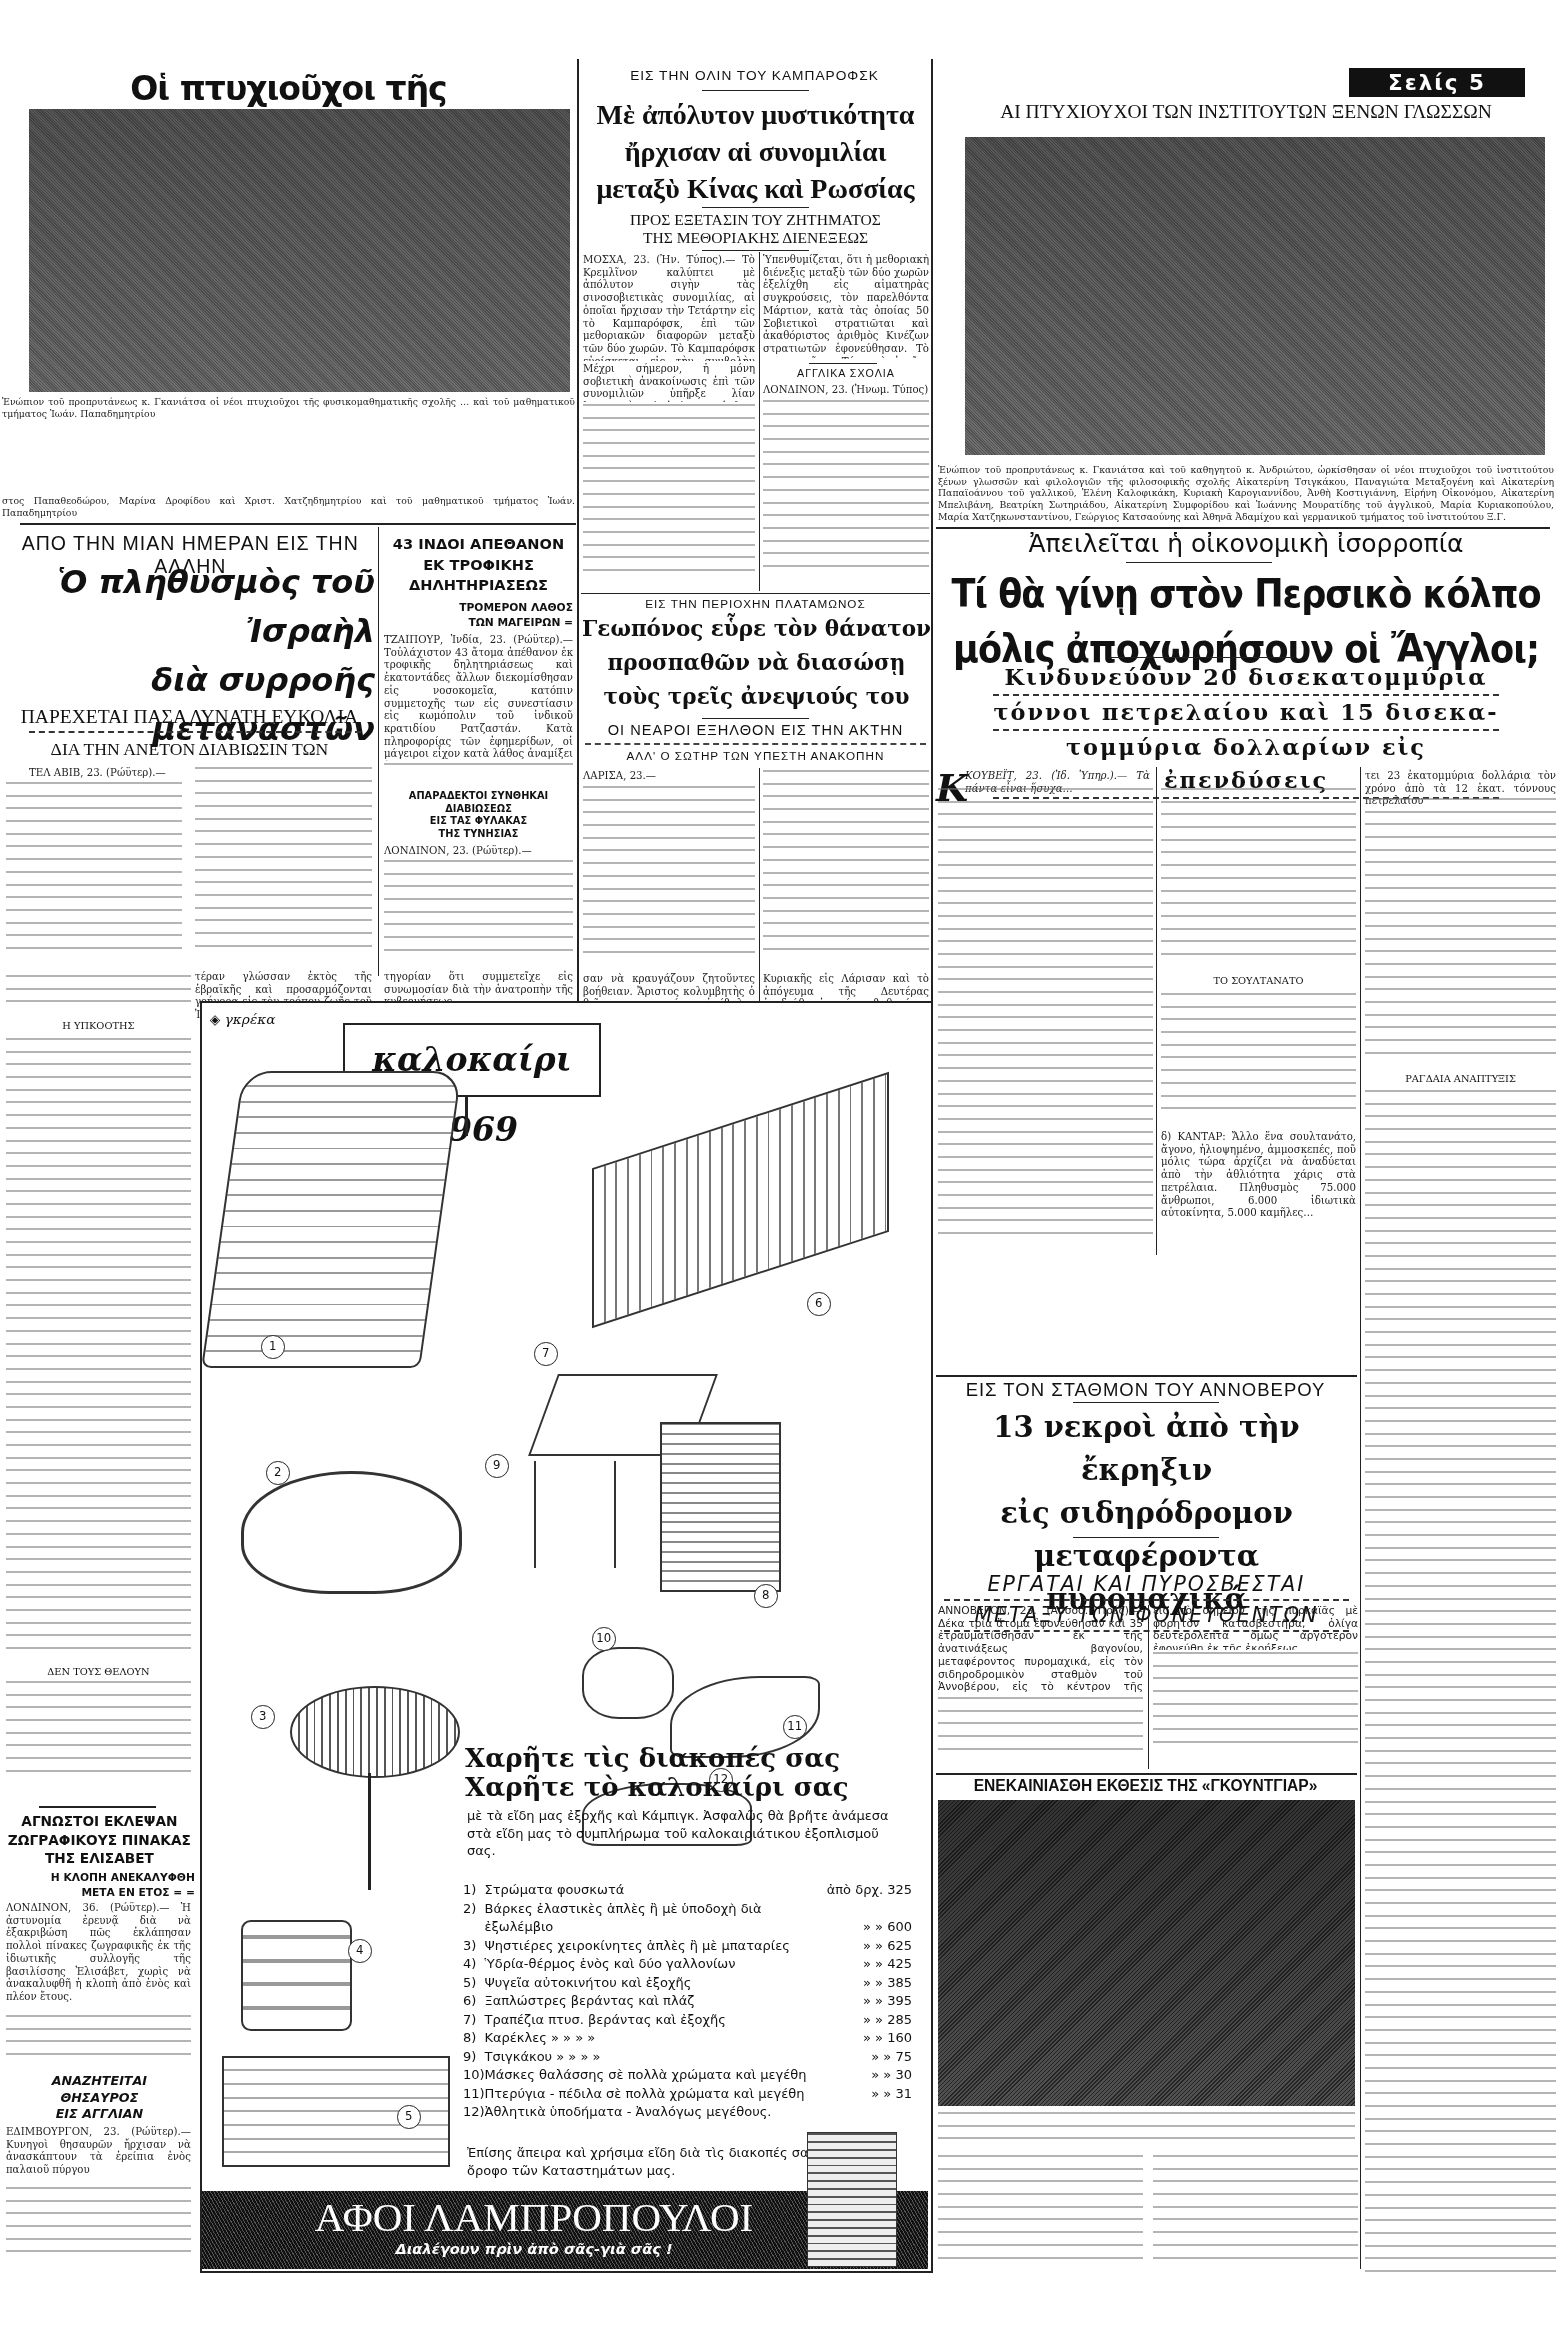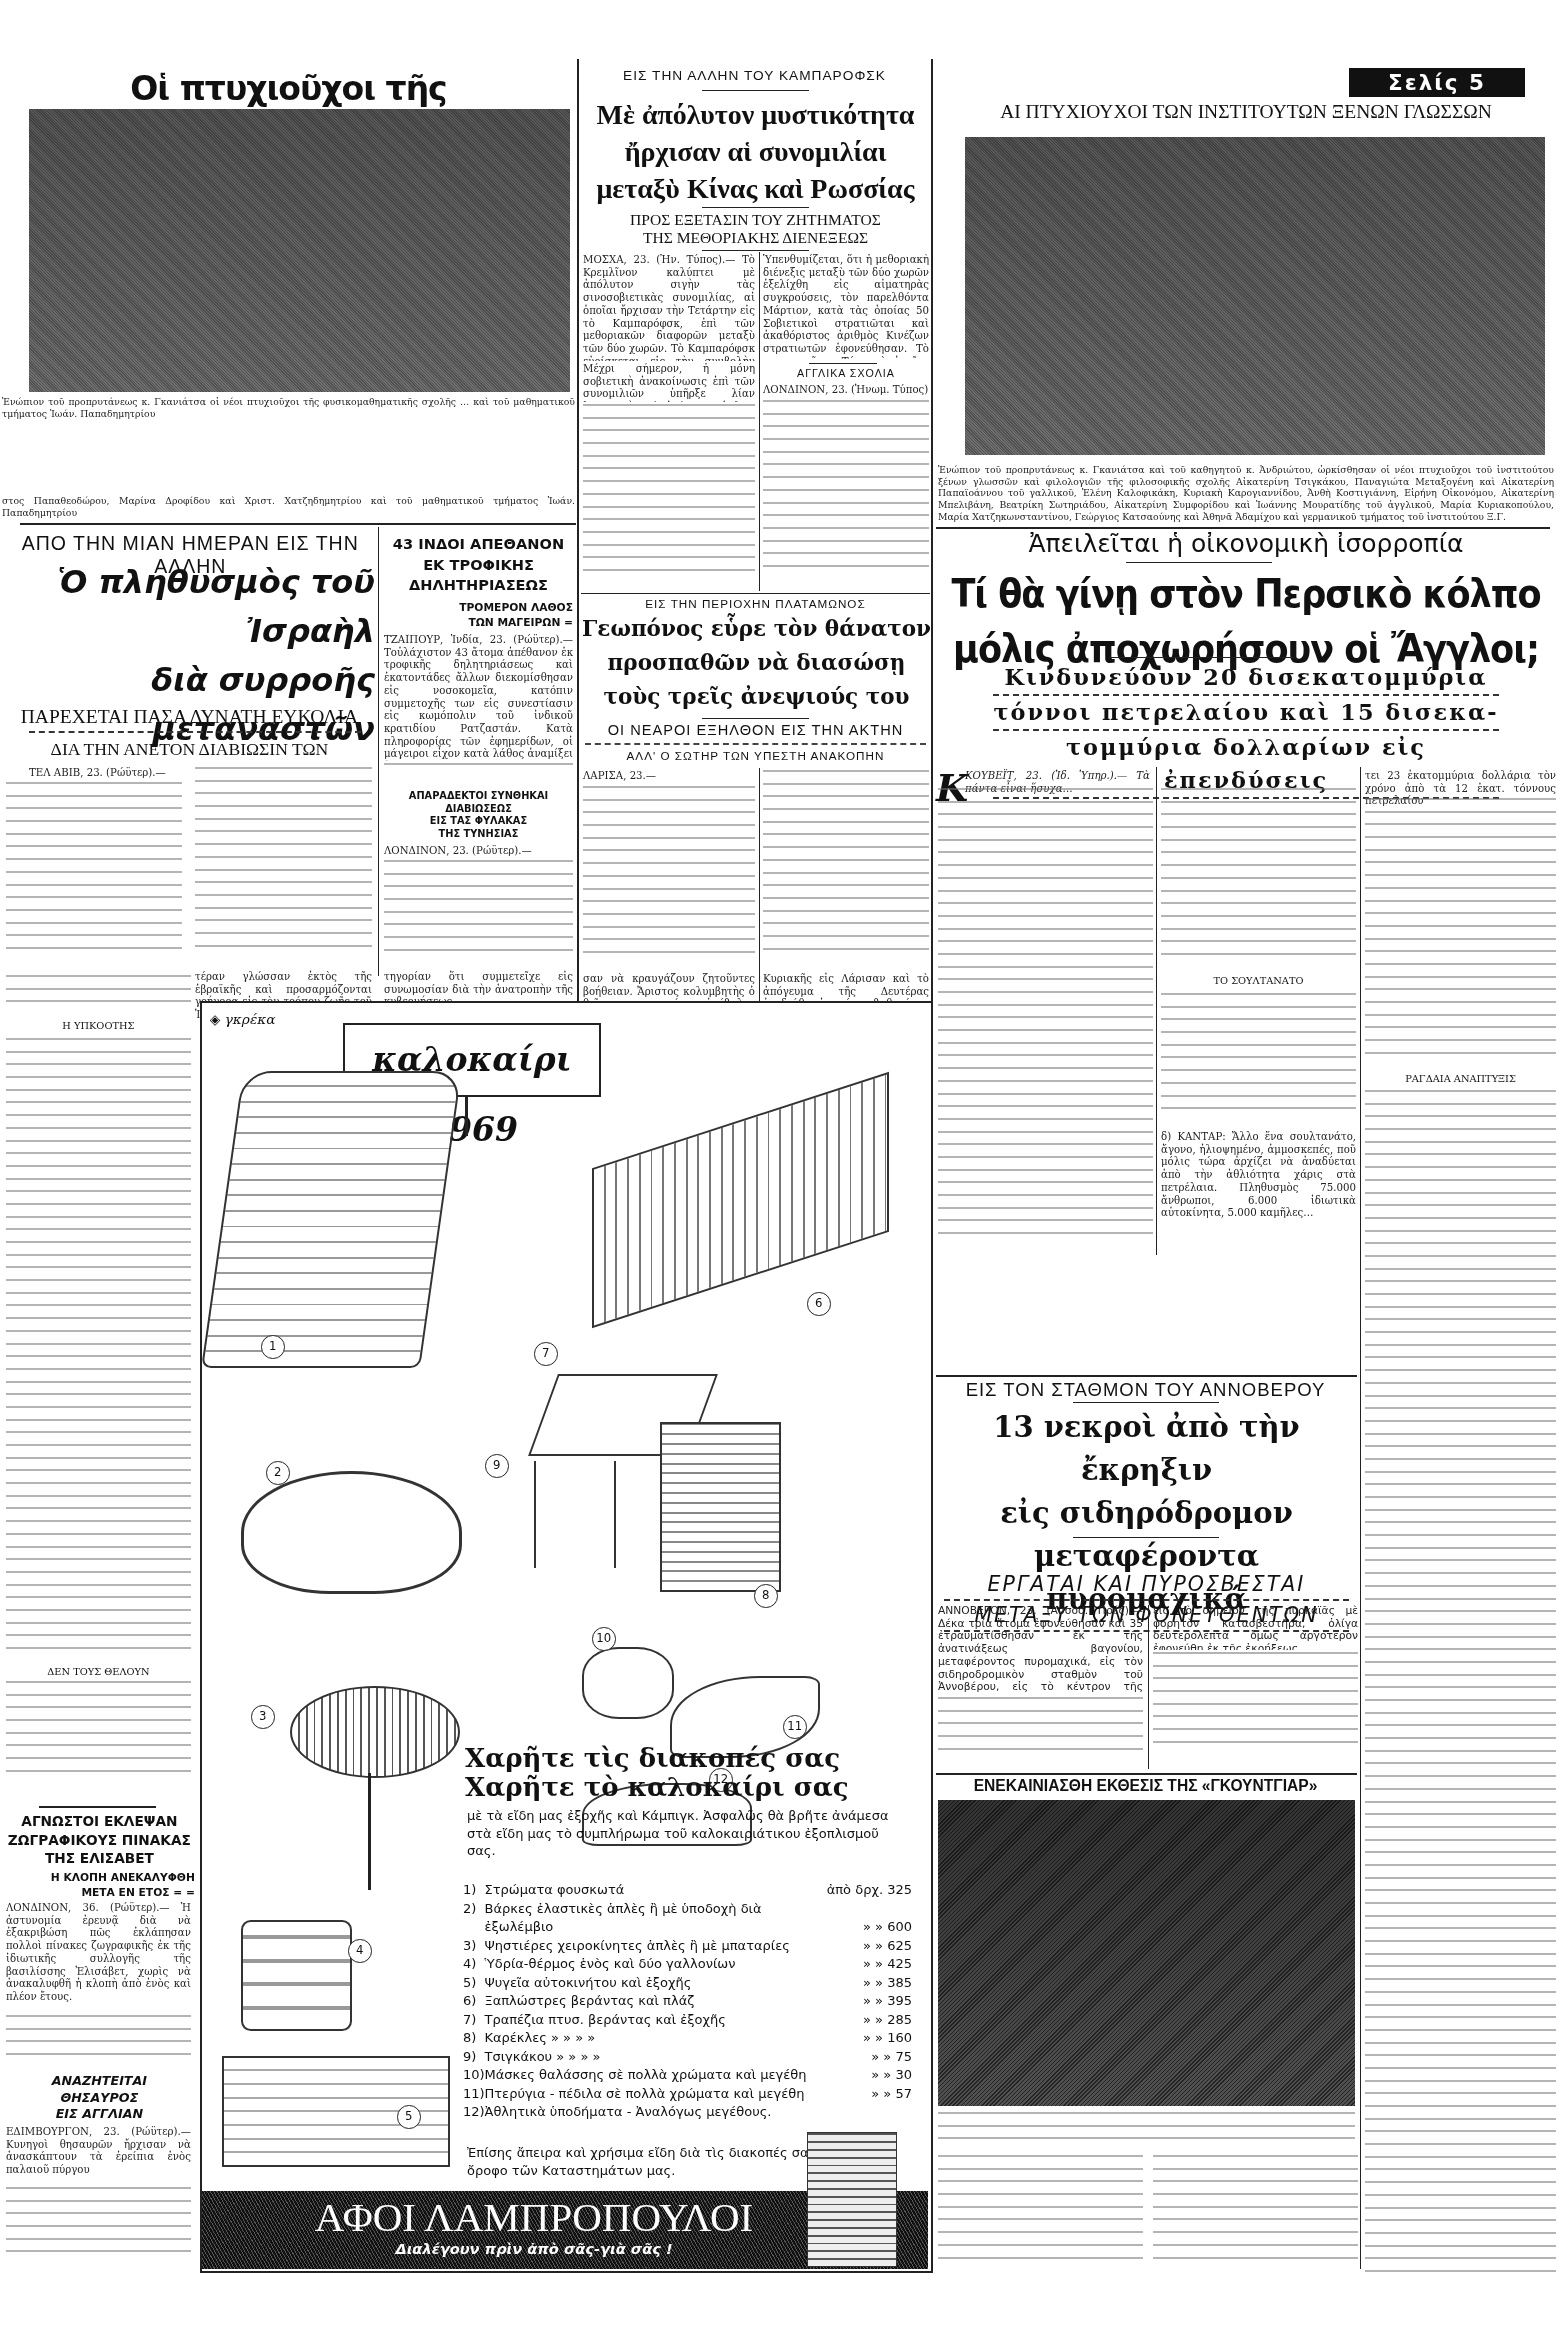--- a/index.html
+++ b/index.html
@@ -217,21 +217,21 @@
     <div class="ln"></div>
     <div class="ln"></div>
     <div class="ln"></div>
     <div class="ln"></div>
     <div class="ln"></div>
     <div class="ln"></div>
     <div class="ln"></div>
 </div>
 <div class="abs body-text" style="left:384px;top:971px;width:189px;">τηγορίαν ὅτι συμμετεῖχε εἰς συνωμοσίαν διὰ τὴν ἀνατροπὴν τῆς κυβερνήσεως.</div>
 
-<div class="abs kicker" style="left:581px;top:68px;width:347px;font-size:13.7px;">ΕΙΣ ΤΗΝ ΑΛΛΗΝ ΤΟΥ ΚΑΜΠΑΡΟΦΣΚ</div>
+<div class="abs kicker" style="left:581px;top:68px;width:347px;font-size:13.7px;">ΕΙΣ ΤΗΝ ΟΛΙΝ ΤΟΥ ΚΑΜΠΑΡΟΦΣΚ</div>
 <div class="hline" style="left:702px;top:90px;width:107px;height:1px;"></div>
 <div class="abs" style="left:581px;top:96px;width:349px;font-family:'Liberation Serif',serif;font-weight:bold;font-size:28px;line-height:37px;text-align:center;">
   <div>Μὲ ἀπόλυτον μυστικότητα</div>
   <div>ἤρχισαν αἱ συνομιλίαι</div>
   <div>μεταξὺ Κίνας καὶ Ρωσσίας</div>
 </div>
 <div class="hline" style="left:702px;top:207px;width:107px;height:1px;"></div>
 <div class="abs" style="left:581px;top:211px;width:349px;font-family:'Liberation Serif',serif;font-size:15.6px;line-height:17.6px;text-align:center;">
   <div>ΠΡΟΣ ΕΞΕΤΑΣΙΝ ΤΟΥ ΖΗΤΗΜΑΤΟΣ</div>
   <div>ΤΗΣ ΜΕΘΟΡΙΑΚΗΣ ΔΙΕΝΕΞΕΩΣ</div>
@@ -693,21 +693,21 @@
         <span class="q">»   »    75</span>
       </div>
     <div class="price-row">
         <span class="n">10)</span>
         <span class="d">Μάσκες θαλάσσης σὲ πολλὰ χρώματα καὶ μεγέθη</span>
         <span class="q" style="align-self:flex-end;">»   »    30</span>
       </div>
     <div class="price-row">
         <span class="n">11)</span>
         <span class="d">Πτερύγια - πέδιλα σὲ πολλὰ χρώματα καὶ μεγέθη</span>
-        <span class="q" style="align-self:flex-end;">»   »    57</span>
+        <span class="q" style="align-self:flex-end;">»   »    31</span>
       </div>
     <div class="price-row">
         <span class="n">12)</span>
         <span class="d">Ἀθλητικὰ ὑποδήματα - Ἀναλόγως μεγέθους.</span>
         <span class="q"></span>
       </div>
   </div>
   <div class="abs" style="left:265px;top:1141px;width:439px;font-family:'DejaVu Sans',sans-serif;font-size:13px;line-height:17.6px;">Ἐπίσης ἄπειρα καὶ χρήσιμα εἴδη διὰ τὶς διακοπές σας σὲ κάθε ὄροφο τῶν Καταστημάτων μας.</div>
 
   <div class="abs" style="left:0;top:1188px;width:726px;height:78px;background:

